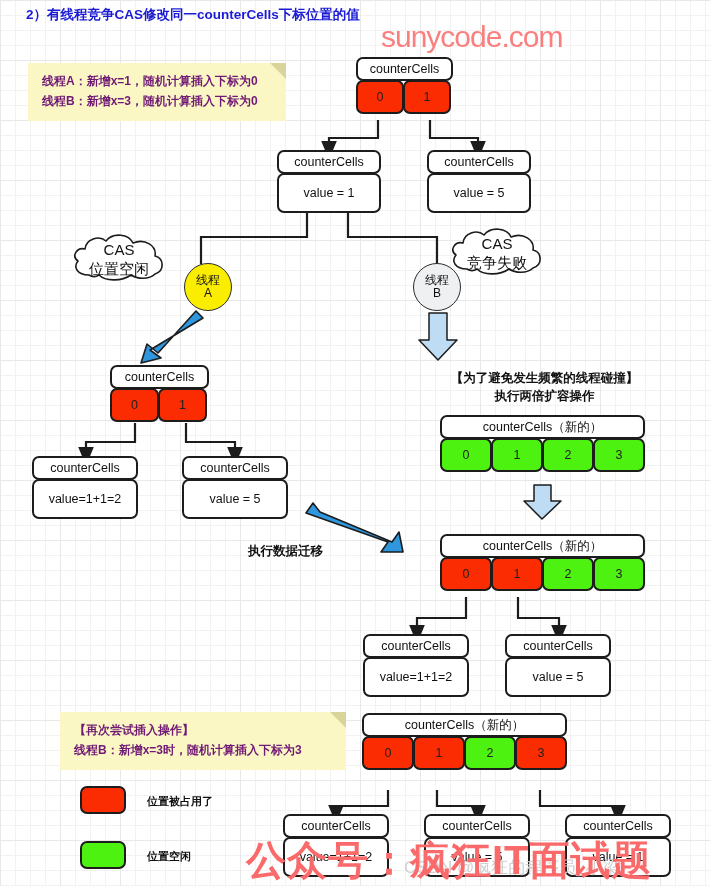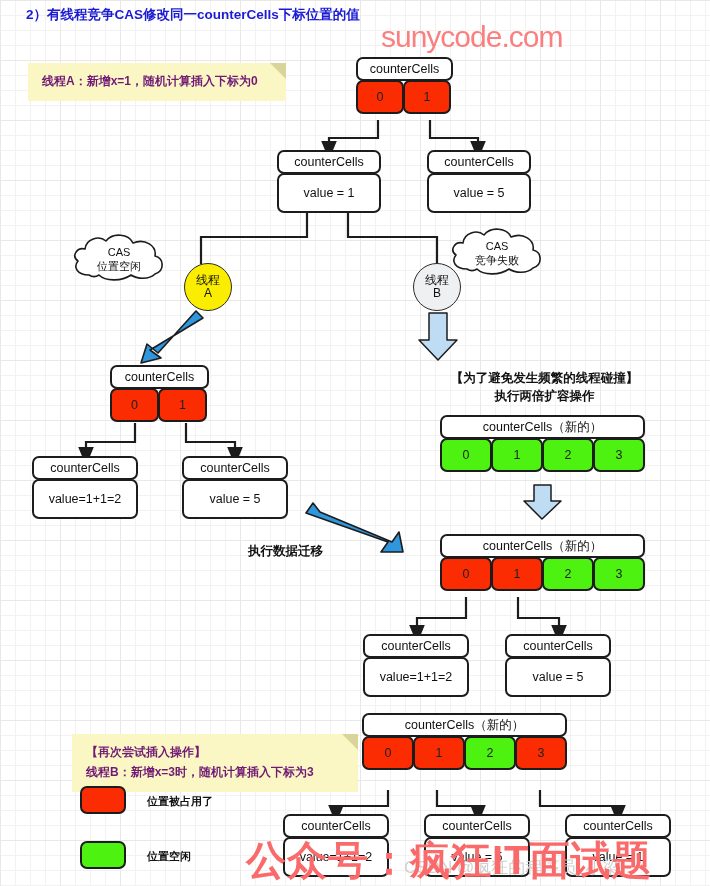--- a/index.html
+++ b/index.html
@@ -124,21 +124,21 @@
     font-size: 12px;
     line-height: 1.12;
     color: #111;
   }
   .thread.yellow { background: #fbed00; }
   .thread.grey   { background: #eff0f1; }
 
   
   .cloud {
     position: absolute;
-    font-size: 11px;
+    font-size: 15px;
     line-height: 1.28;
     color: #111;
     text-align: center;
     display: flex;
     flex-direction: column;
     align-items: center;
     justify-content: center;
   }
   .cloud .ctext { position: relative; z-index: 2; }
   .cloud svg { position: absolute; left: 0; top: 0; z-index: 1; }
@@ -248,20 +248,21 @@
     <g>
       <path d="M313,503 L306,513 L388,542 L381,552 L403,552 L399,532 L392,542 L320,512 z" fill="#2f97de" stroke="#1c1c1c" stroke-width="1.6" stroke-linejoin="round"></path>
     </g>
   </svg>
 
   <div class="title">2）有线程竞争CAS修改同一counterCells下标位置的值</div>
 
   <div class="note" style="left:28px; top:63px; width:258px;">
     <div class="fold"></div>
     <div>线程A：新增x=1，随机计算插入下标为0</div>
+    <div>线程B：新增x=3，随机计算插入下标为0</div>
   </div>
 
   <div class="arr" style="left:356px; top:57px; width:97px;">
     <div class="ahdr">counterCells</div>
     <div class="slots">
       <div class="slot red" style="width:48px;">0</div>
       <div class="slot red" style="width:48px;">1</div>
     </div>
   </div>
 
@@ -353,21 +354,21 @@
 
   <div class="cellbox" style="left:363px; top:634px; width:106px;">
     <div class="hdr">counterCells</div>
     <div class="val">value=1+1=2</div>
   </div>
   <div class="cellbox" style="left:505px; top:634px; width:106px;">
     <div class="hdr">counterCells</div>
     <div class="val">value = 5</div>
   </div>
 
-  <div class="note" style="left:72px; top:712px; width:286px;margin-top:22px;">
+  <div class="note" style="left:60px; top:712px; width:286px;">
     <div class="fold"></div>
     <div>【再次尝试插入操作】</div>
     <div>线程B：新增x=3时，随机计算插入下标为3</div>
   </div>
 
   <div class="arr" style="left:362px; top:713px; width:205px;">
     <div class="ahdr">counterCells（新的）</div>
     <div class="slots">
       <div class="slot red" style="width:52px;">0</div>
       <div class="slot red" style="width:52px;">1</div>

